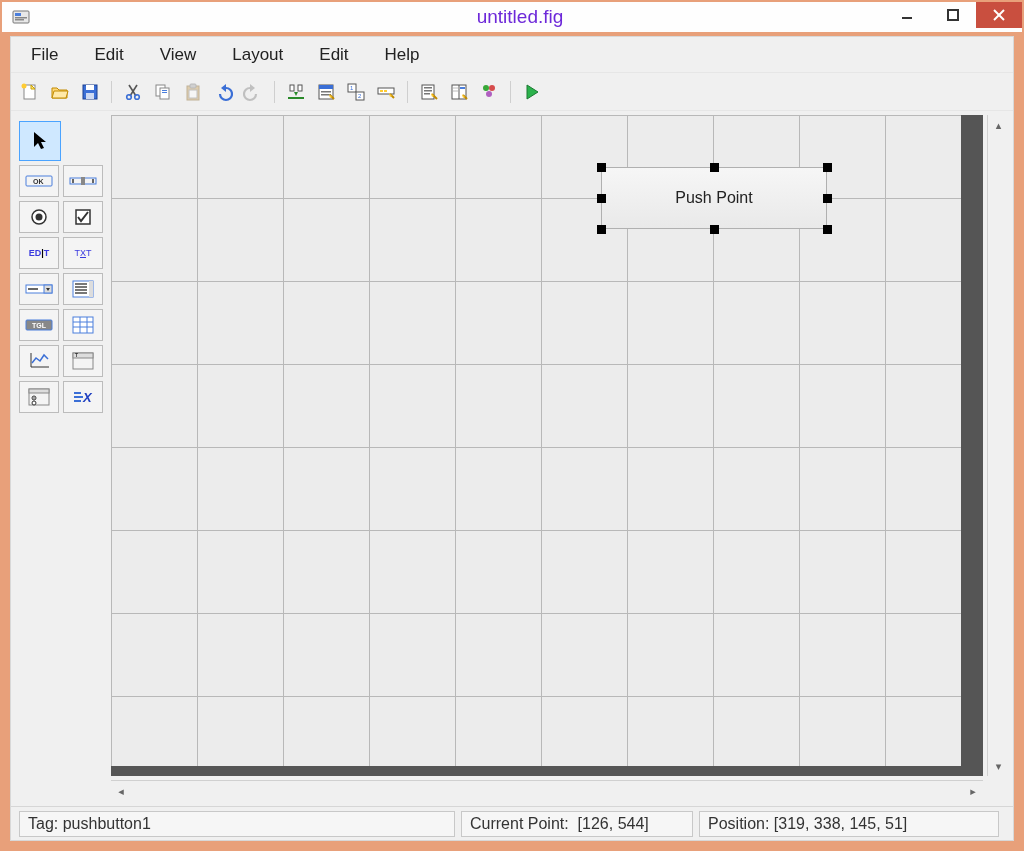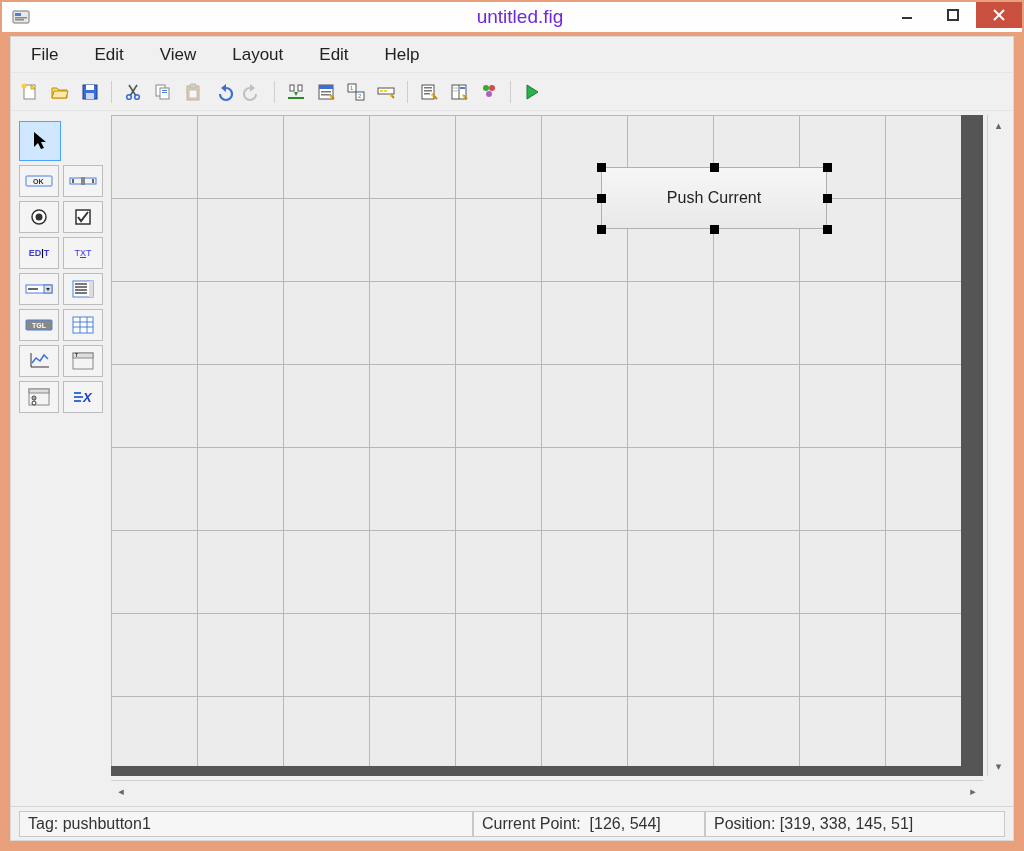--- a/index.html
+++ b/index.html
@@ -266,20 +266,21 @@
     font-size: 16px;
     color: #333;
   }
   .status-field {
     height: 26px;
     border: 1px solid #c8c8c8;
     background: #f6f6f6;
     padding: 2px 8px;
     display: flex;
     align-items: center;
+    margin-right: 6px;
   }
   .status-field.tag { flex: 1; }
   .status-field.cp { width: 232px; }
   .status-field.pos { width: 300px; }
 
   
   svg { display: block; }
 </style>
 </head>
 <body>
@@ -578,21 +579,21 @@
           </div>
         </div>
       </div>
 
       <div class="canvas-wrap">
 
         <div class="design-canvas">
           <div class="grid"></div>
 
           <div class="placed-button">
-            <span>Push Current</span>
+            <span>Push Point</span>
           </div>
 
           <div class="handle" style="left:486px; top:48px;"></div>
           <div class="handle" style="left:599px; top:48px;"></div>
           <div class="handle" style="left:712px; top:48px;"></div>
           <div class="handle" style="left:486px; top:79px;"></div>
           <div class="handle" style="left:712px; top:79px;"></div>
           <div class="handle" style="left:486px; top:110px;"></div>
           <div class="handle" style="left:599px; top:110px;"></div>
           <div class="handle" style="left:712px; top:110px;"></div>

